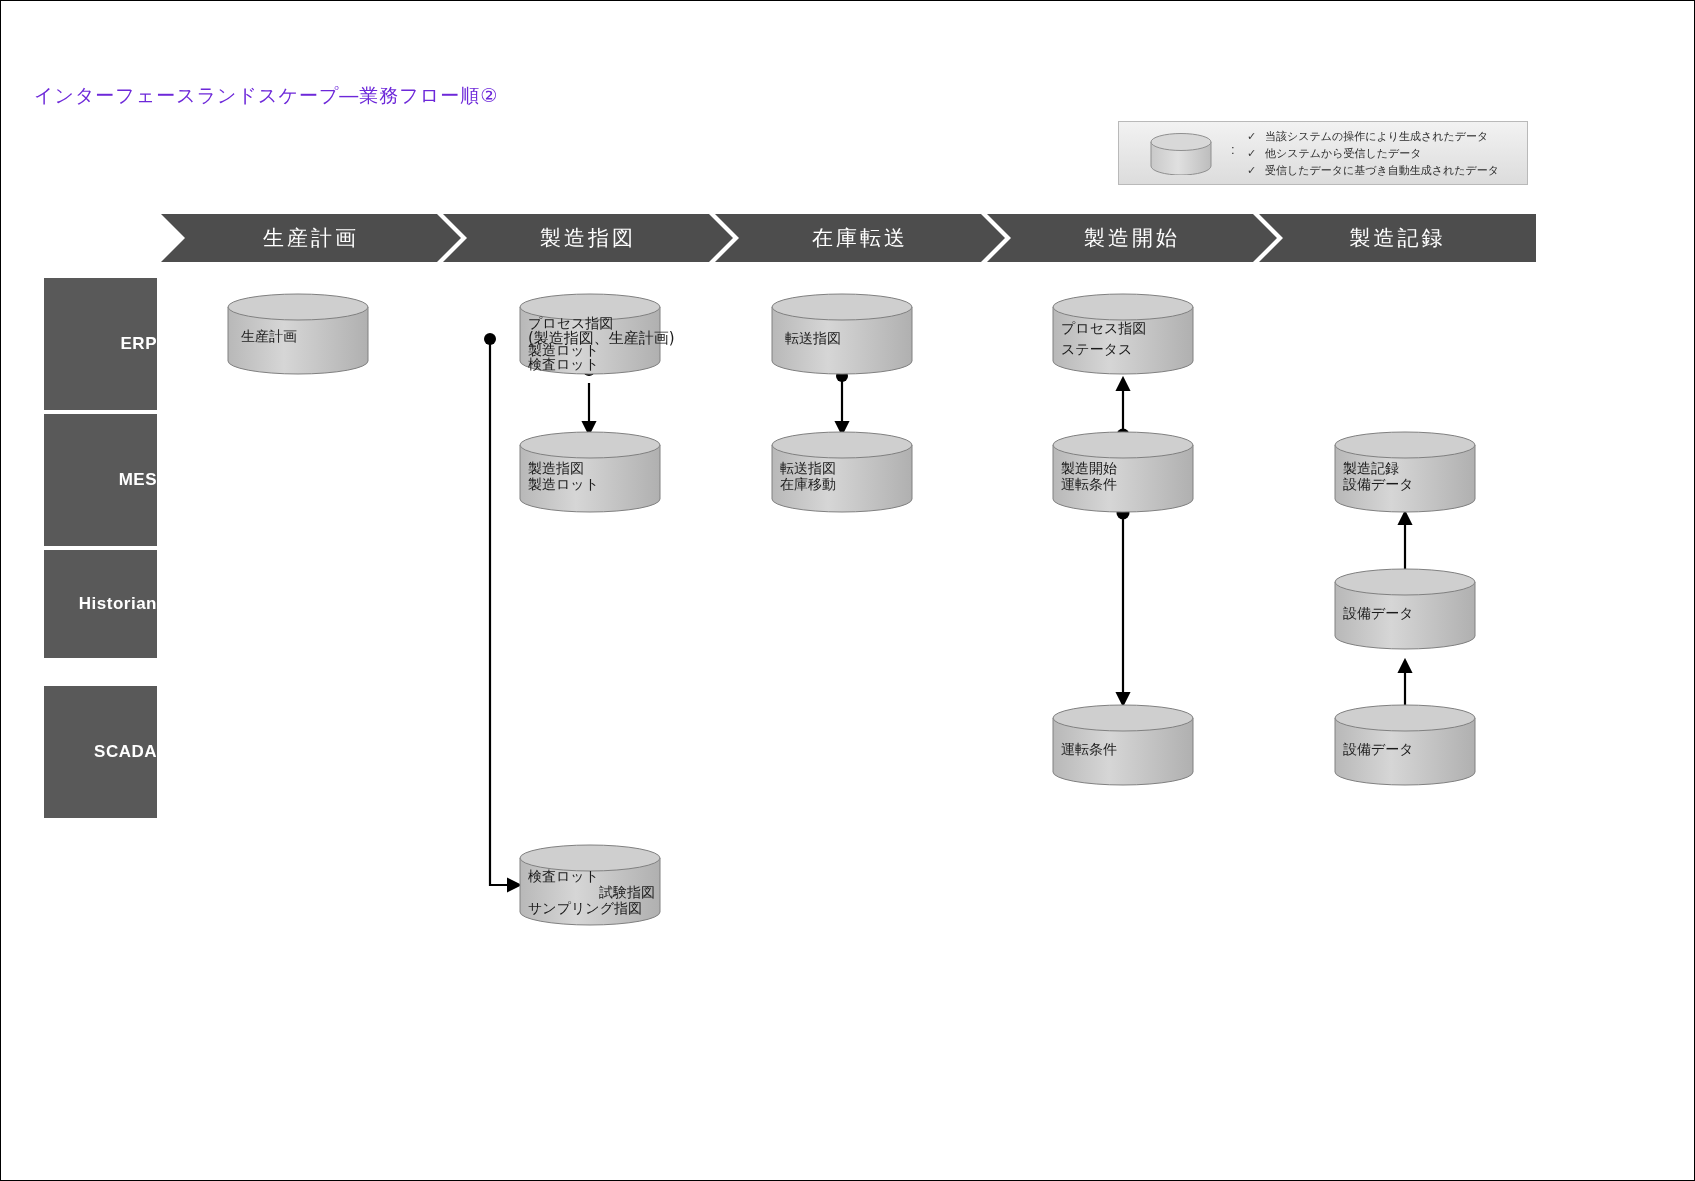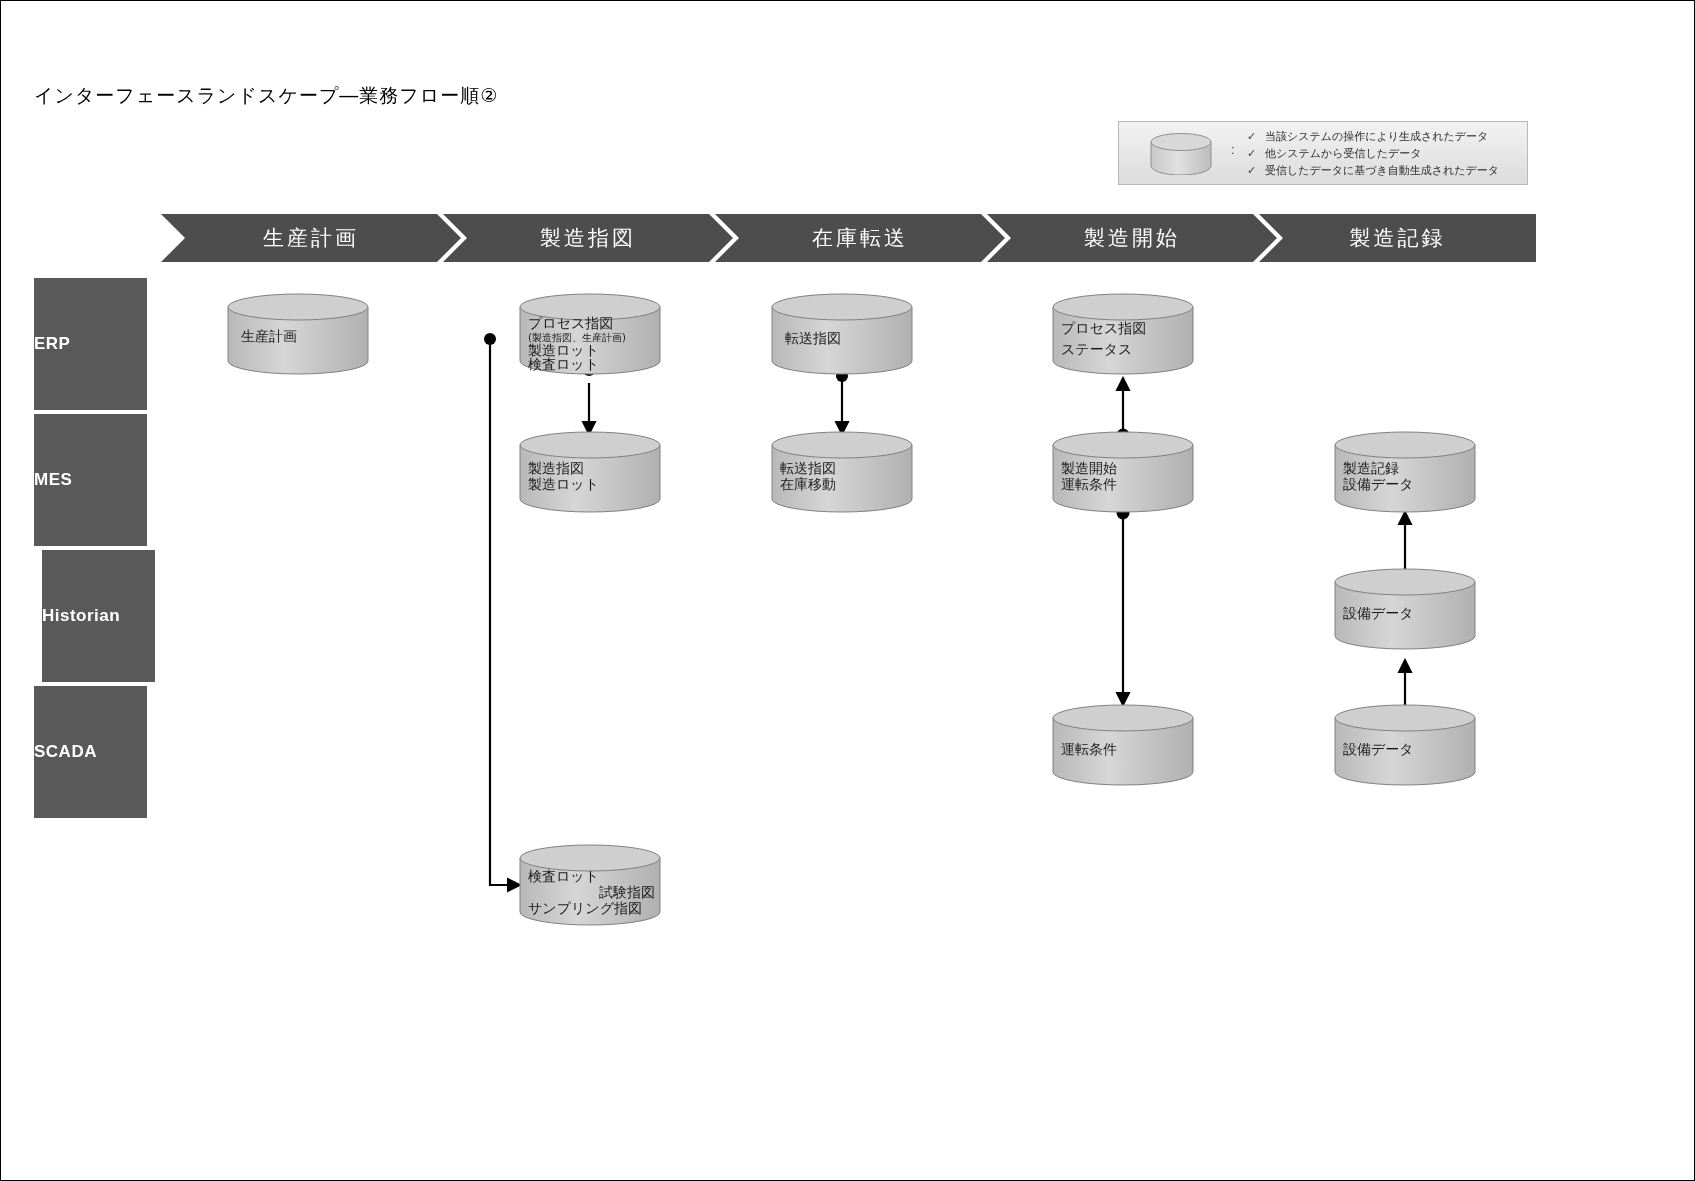--- a/index.html
+++ b/index.html
@@ -1,49 +1,49 @@
 <!DOCTYPE html>
 <html><head>
 <meta charset="utf-8">
 <style>
   html,body{margin:0;padding:0;background:#ffffff;}
   body{width:1695px;height:1181px;position:relative;font-family:"Liberation Sans","DejaVu Sans",sans-serif;overflow:hidden;}
 
   #page-frame{position:absolute;left:0;top:0;width:1695px;height:1181px;border:1px solid #000;box-sizing:border-box;background:#fff;}
 
-  #title{position:absolute;left:33px;top:82px;font-size:19px;color:#000000;letter-spacing:1px;white-space:nowrap;font-family:"DejaVu Sans",sans-serif;}
+  #title{position:absolute;left:33px;top:82px;font-size:19px;color:#6d28d9;letter-spacing:1px;white-space:nowrap;font-family:"DejaVu Sans",sans-serif;}
 
   
   #legend{position:absolute;left:1117px;top:120px;width:410px;height:64px;
           background:linear-gradient(#f2f2f2,#dcdcdc);border:1px solid #b9b9b9;box-sizing:border-box;}
   #legend-cyl{position:absolute;left:30px;top:11px;width:64px;height:42px;}
   #legend-colon{position:absolute;left:112px;top:20px;font-size:13px;color:#333;}
   #legend-list{position:absolute;left:128px;top:6px;width:275px;}
   .legend-row{display:flex;align-items:flex-start;height:17px;line-height:17px;}
   .legend-check{width:18px;font-size:11px;color:#3a3a3a;}
   .legend-text{font-size:11px;color:#2b2b2b;white-space:nowrap;font-family:"DejaVu Sans",sans-serif;}
 
   
   #chevron-band{position:absolute;left:160px;top:213px;width:1375px;height:48px;}
   .chev{position:absolute;top:0;height:48px;background:#4d4d4d;display:flex;align-items:center;justify-content:center;}
   .chev-label{color:#fff;font-size:21px;letter-spacing:3px;font-family:"DejaVu Sans",sans-serif;white-space:nowrap;}
   .chev-first{clip-path:polygon(0 0, calc(100% - 24px) 0, 100% 50%, calc(100% - 24px) 100%, 0 100%, 24px 50%);}
   .chev-mid{clip-path:polygon(0 0, calc(100% - 24px) 0, 100% 50%, calc(100% - 24px) 100%, 0 100%, 24px 50%);}
   .chev-last{clip-path:polygon(0 0, 100% 0, 100% 50%, 100% 100%, 0 100%, 24px 50%);}
 
   
-  .sys-row{position:absolute;left:33px;width:113px;background:#595959;display:flex;align-items:center;justify-content:flex-start;}
+  .sys-row{position:absolute;left:43px;width:113px;background:#595959;display:flex;align-items:center;justify-content:flex-end;}
   .sys-label{color:#fff;font-size:17px;font-weight:bold;letter-spacing:.5px;}
 
   
   .cyl{position:absolute;}
   .cyl svg{position:absolute;left:0;top:0;}
   .cyl-text{position:absolute;left:14px;right:6px;font-size:14px;color:#1a1a1a;line-height:14.5px;
             font-family:"DejaVu Sans",sans-serif;white-space:pre;}
-  .cyl-text.small{font-size:10px;}
+  .cyl-text.small{font-size:15px;}
 
   #edges{position:absolute;left:0;top:0;width:1695px;height:1181px;pointer-events:none;}
 </style>
 </head>
 <body>
 
 <div id="page-frame">
 
   <div id="title">インターフェースランドスケープ―業務フロー順②</div>
 
@@ -95,21 +95,21 @@
       <span class="chev-label">製造記録</span>
       </div>
   </div>
 
   <div class="sys-row" style="top:277px;height:132px;">
     <span class="sys-label">ERP</span>
     </div>
   <div class="sys-row" style="top:413px;height:132px;">
     <span class="sys-label">MES</span>
     </div>
-  <div class="sys-row" style="top:549px;height:132px;margin-left:8px;">
+  <div class="sys-row" style="top:549px;height:108px;">
     <span class="sys-label">Historian</span>
     </div>
   <div class="sys-row" style="top:685px;height:132px;">
     <span class="sys-label">SCADA</span>
     </div>
 
   <svg id="edges">
     <defs>
       <marker id="ah" viewBox="0 0 10 10" refX="8" refY="5" markerWidth="7" markerHeight="7" orient="auto-start-reverse">
         <path d="M0,0 L10,5 L0,10 z" fill="#000"></path>

